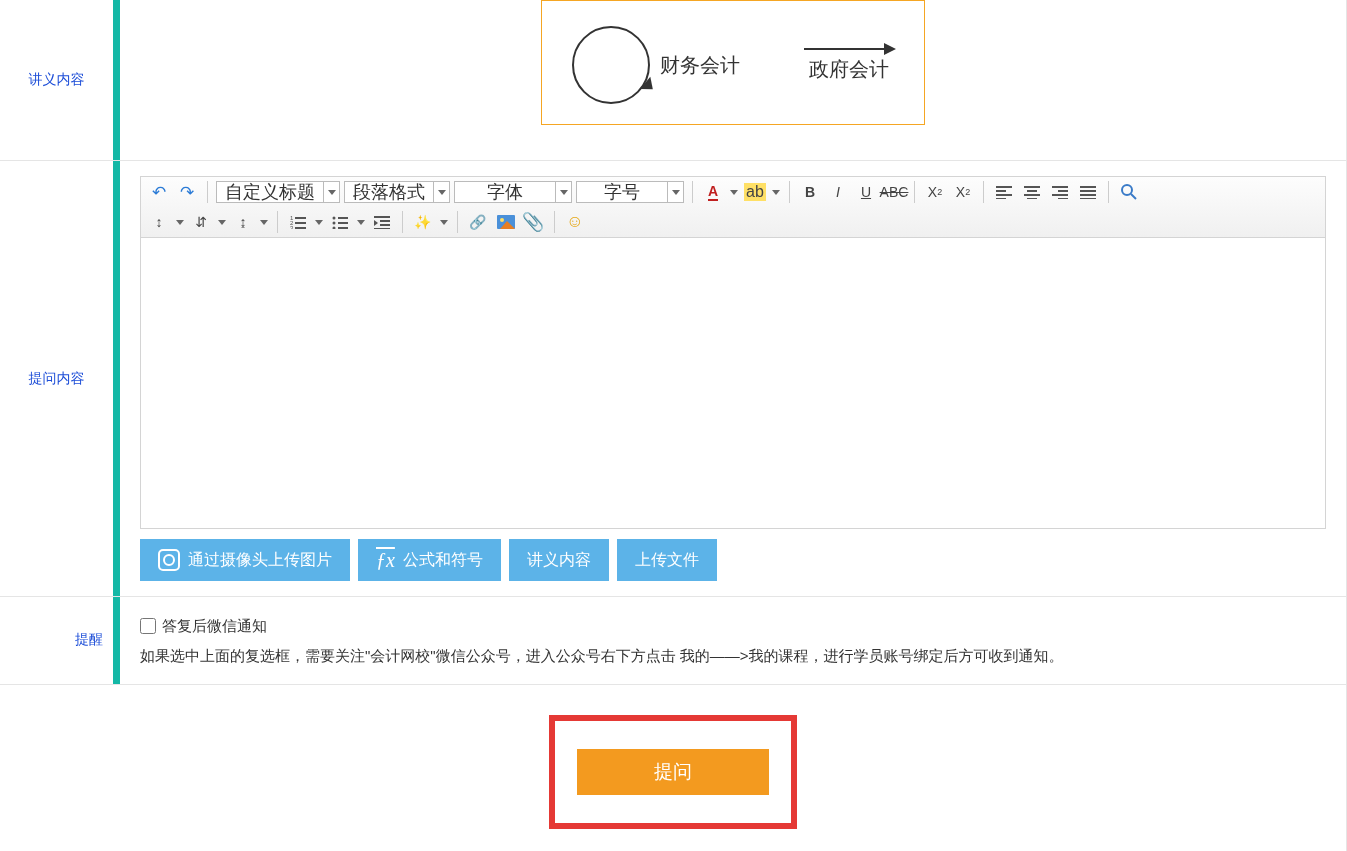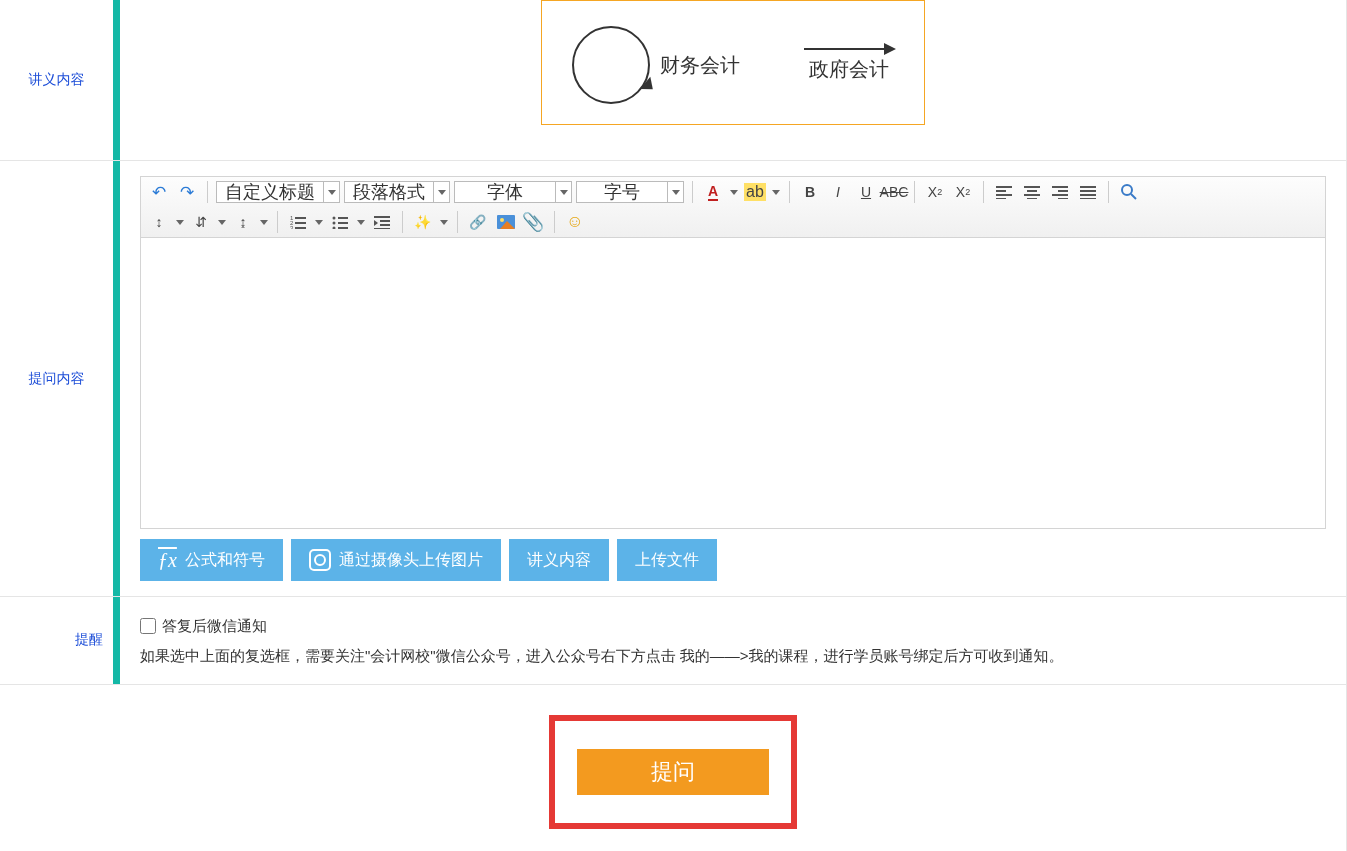--- a/index.html
+++ b/index.html
@@ -32,21 +32,21 @@
 .sel-arr::after{ content:""; width:0;height:0;border-left:4px solid transparent;border-right:4px solid transparent;border-top:5px solid #666;}
 .editor-area{ height:290px; background:#fff;}
 
 .action-row{ display:flex; gap:8px; margin-top:10px;}
 .blue-btn{ background:#5cb3e8; color:#fff; border:none; padding:0 18px; height:42px; font-size:16px; cursor:pointer; display:inline-flex; align-items:center; gap:8px;}
 
 .remind-content{ padding:15px 20px; line-height:1.8; font-size:15px; color:#333;}
 
 .submit-wrap{ display:flex; justify-content:center; padding:30px 0 50px;}
 .submit-border{ border:6px solid #e53935; padding:28px 22px;}
-.submit-btn{ background:#f39a1f; color:#fff; border:none; width:192px; height:46px; font-size:22px; cursor:pointer;}
+.submit-btn{ background:#f39a1f; color:#fff; border:none; width:192px; height:46px; font-size:19px; cursor:pointer;}
 
 svg { display:block; }
 .bold{font-weight:bold;}
 .italic{font-style:italic;}
 .underline{text-decoration:underline;}
 .strike{text-decoration:line-through;}
 </style>
 </head>
 <body>
 
@@ -221,31 +221,31 @@
         <span class="tb-btn" style="color:#3a7bc8;font-size:18px;">📎</span>
         <span class="tb-sep"></span>
 
         <span class="tb-btn" style="color:#e6a817;font-size:17px;">☺</span>
       </div>
       <div class="editor-area" contenteditable="true" style=""></div>
     </div>
 
     <div class="action-row">
       <button class="blue-btn">
-        <span style="font-style:italic;font-family:serif;font-size:20px;text-decoration:overline;">ƒx</span>
-        <span>公式和符号</span>
-      </button>
-      <button class="blue-btn">
         <span>
           <svg width="22" height="22">
                 <rect x="1" y="1" width="20" height="20" rx="4" fill="none" stroke="#fff" stroke-width="2"></rect>
                 <circle cx="11" cy="11" r="5" fill="none" stroke="#fff" stroke-width="2"></circle>
               </svg>
         </span>
         <span>通过摄像头上传图片</span>
+      </button>
+      <button class="blue-btn">
+        <span style="font-style:italic;font-family:serif;font-size:20px;text-decoration:overline;">ƒx</span>
+        <span>公式和符号</span>
       </button>
       <button class="blue-btn">
         <span>讲义内容</span>
       </button>
       <button class="blue-btn">
         <span>上传文件</span>
       </button>
     </div>
   </div>
 </div>

